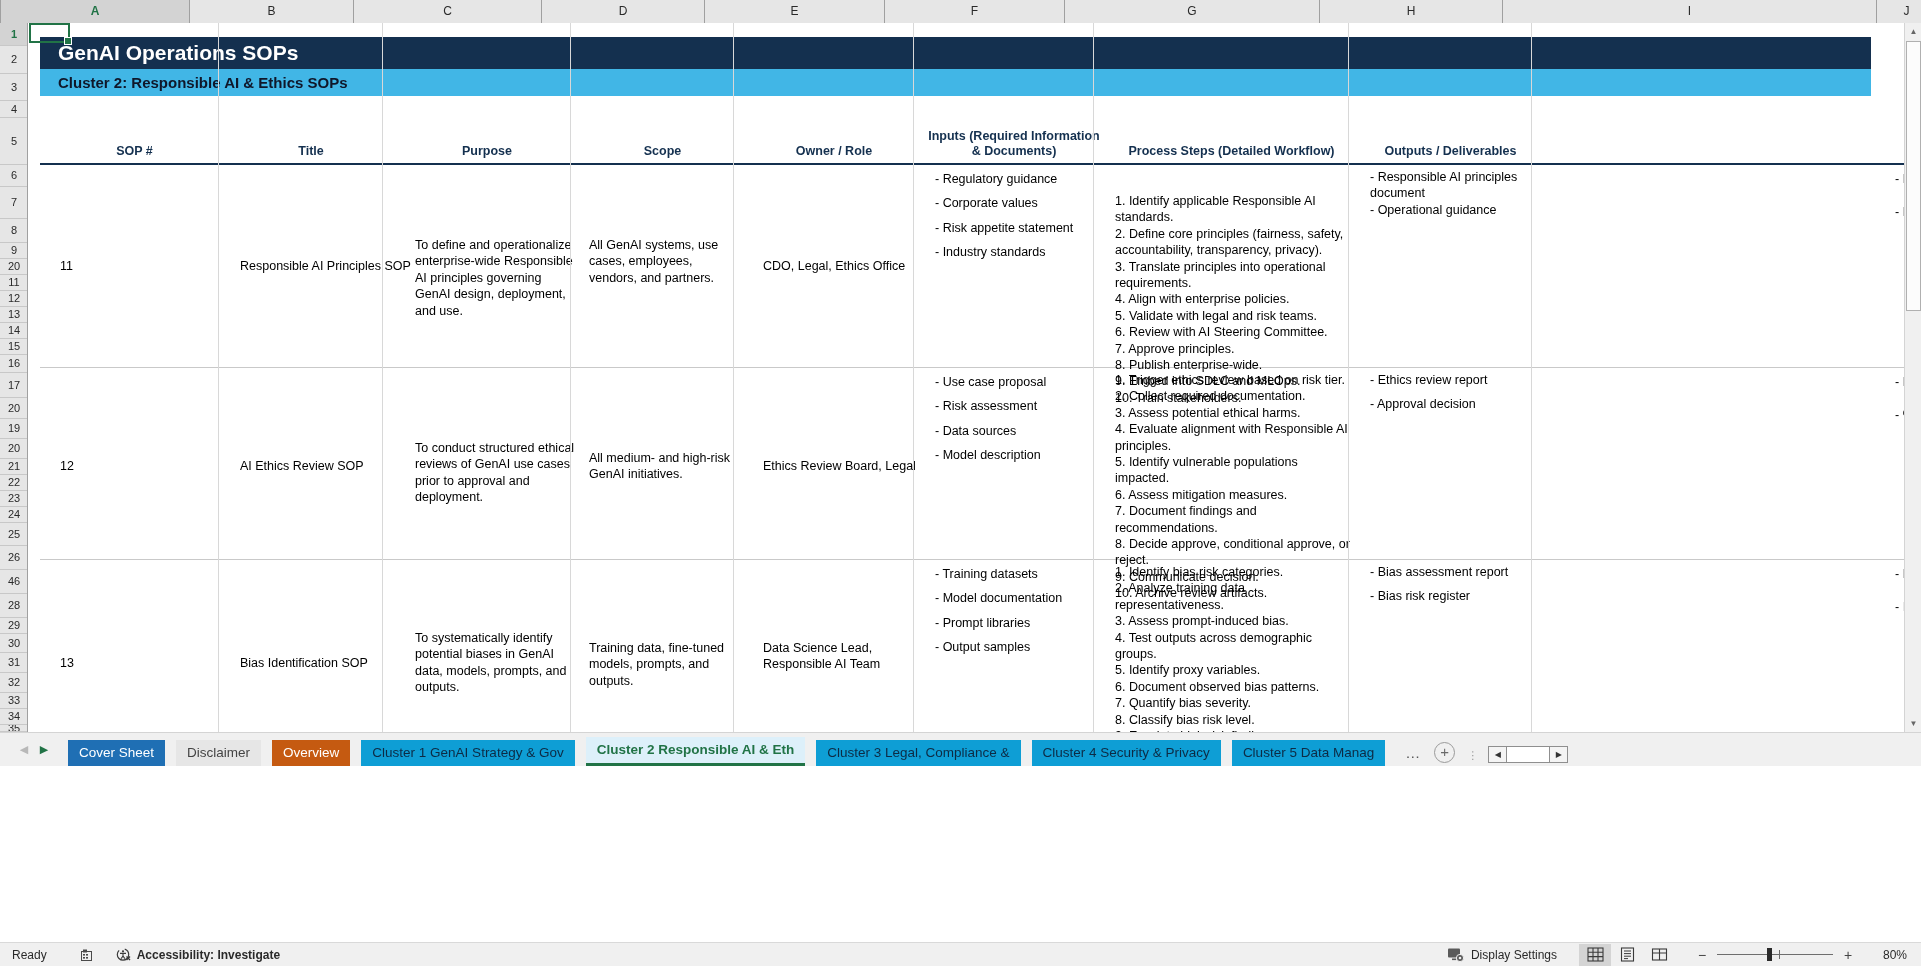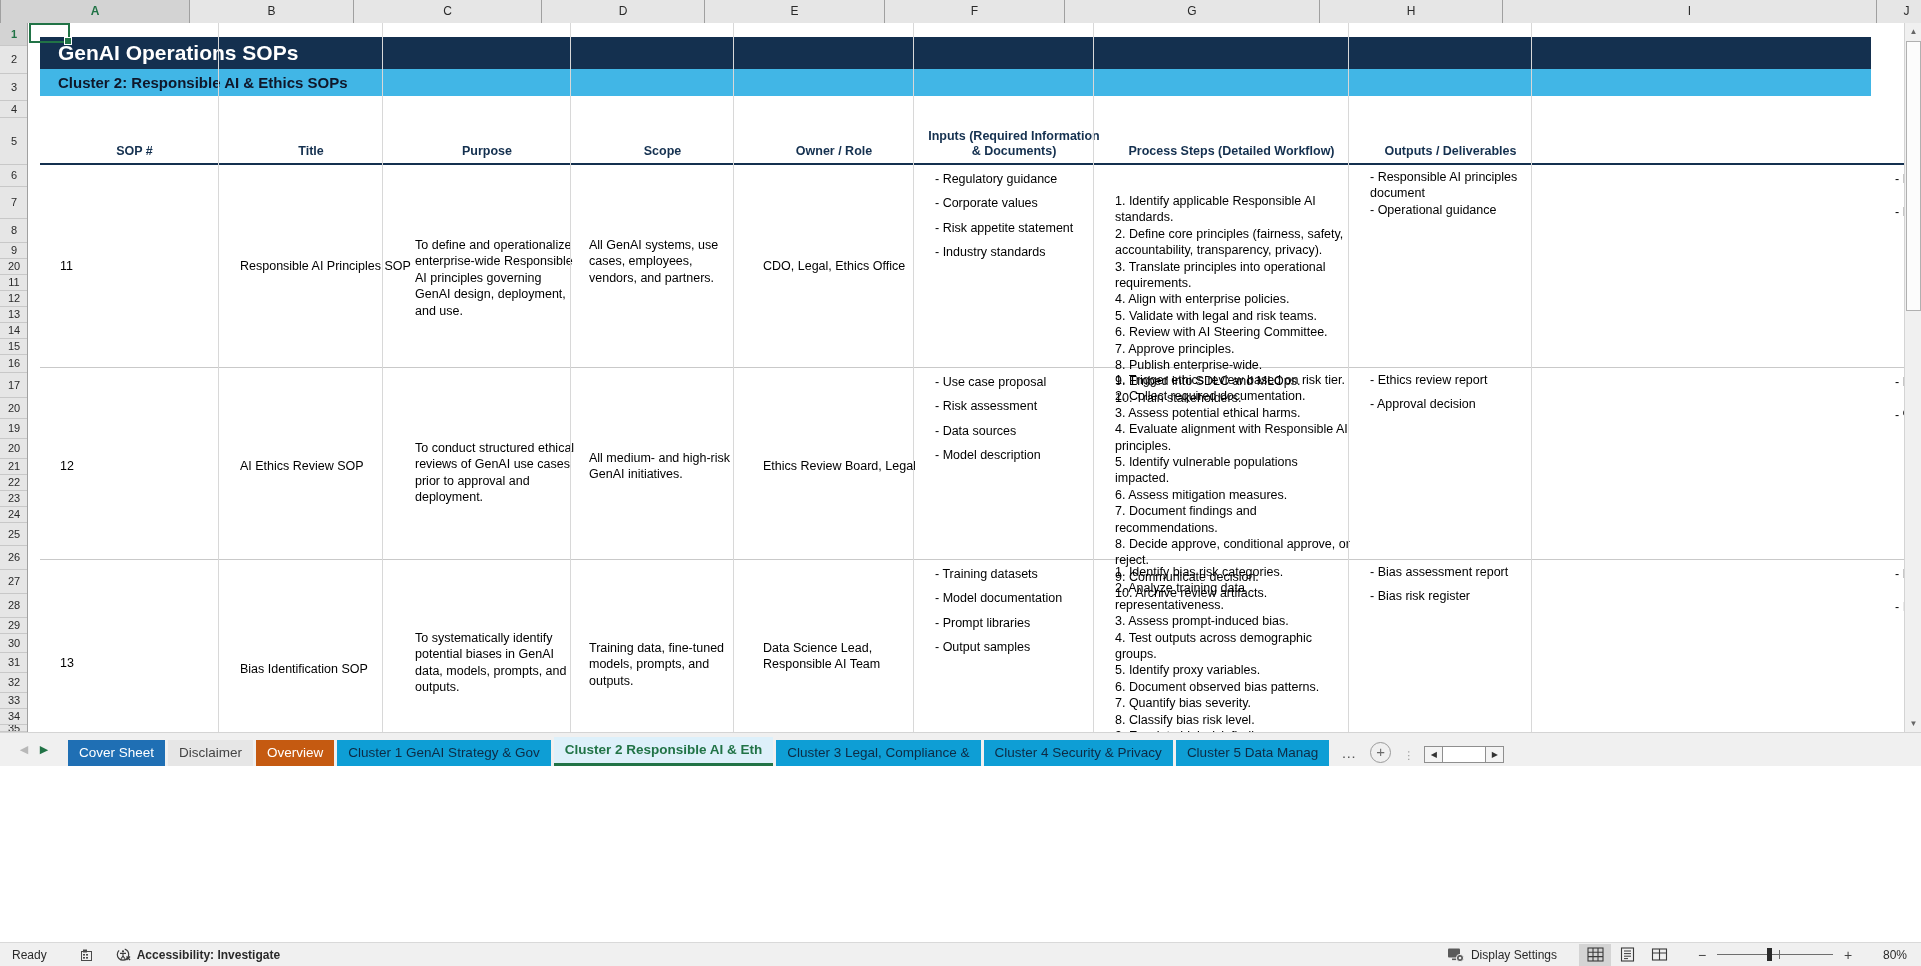--- a/index.html
+++ b/index.html
@@ -173,21 +173,21 @@
     display: flex; align-items: center; justify-content: space-around;
     padding: 0 14px;
   }
   .nav-arrow { font-size: 11px; color: #b8b8b8; }
   .nav-arrow.on { color: #217346; }
   .tabs { display: flex; align-items: flex-end; height: 34px; }
   .tab {
     height: 26px; line-height: 26px;
     padding: 0 11px;
     font-size: 13.5px;
-    margin-right: 3px;
+    margin-right: 11px;
     white-space: nowrap;
     color: #ffffff;
     position: relative;
     top: 0;
   }
   .tab.active {
     background: #ddf0fa !important;
     color: #217346 !important;
     font-weight: bold;
     border-bottom: 3px solid #217346;
@@ -300,21 +300,21 @@
         <div class="rowhead" style="height: 25px; line-height: 24px;">17</div>
         <div class="rowhead" style="height: 21px; line-height: 20px;">20</div>
         <div class="rowhead" style="height: 20px; line-height: 19px;">19</div>
         <div class="rowhead" style="height: 20px; line-height: 19px;">20</div>
         <div class="rowhead" style="height: 16px; line-height: 15px;">21</div>
         <div class="rowhead" style="height: 16px; line-height: 15px;">22</div>
         <div class="rowhead" style="height: 16px; line-height: 15px;">23</div>
         <div class="rowhead" style="height: 16px; line-height: 15px;">24</div>
         <div class="rowhead" style="height: 23px; line-height: 22px;">25</div>
         <div class="rowhead" style="height: 24px; line-height: 23px;">26</div>
-        <div class="rowhead" style="height: 24px; line-height: 23px;">27</div>
+        <div class="rowhead" style="height: 24px; line-height: 23px;">46</div>
         <div class="rowhead" style="height: 24px; line-height: 23px;">28</div>
         <div class="rowhead" style="height: 16px; line-height: 15px;">29</div>
         <div class="rowhead" style="height: 19px; line-height: 18px;">30</div>
         <div class="rowhead" style="height: 20px; line-height: 19px;">31</div>
         <div class="rowhead" style="height: 20px; line-height: 19px;">32</div>
         <div class="rowhead" style="height: 16px; line-height: 15px;">33</div>
         <div class="rowhead" style="height: 16px; line-height: 15px;">34</div>
         <div class="rowhead" style="height: 7px; line-height: 6px;">35</div>
       </div>
   </div>
@@ -384,21 +384,21 @@
               <div>9. Communicate decision.</div>
               <div>10. Archive review artifacts.</div>
             </div>
             <div class="cell lft" style="left: 1330px; width: 170px; top: 4px;">- Ethics review report</div>
             <div class="cell lft" style="left: 1330px; width: 170px; top: 28.3px;">- Approval decision</div>
             <div class="cell lft" style="left: 1855px; width: 40px; top: 6px;">- Re</div>
             <div class="cell lft" style="left: 1855px; width: 40px; top: 39px;">- %</div>
           </div>
           <div class="drow" style="top: 537px; height: 195px;">
             <div class="cell lft" style="left: 20px; width: 100px; top: 95px;">13</div>
-            <div class="cell lft" style="left: 200px; width: 175px; top: 95px; margin-top: 6px;">Bias Identification SOP</div>
+            <div class="cell lft" style="left: 200px; width: 175px; top: 95px;">Bias Identification SOP</div>
             <div class="cell lft" style="left: 375px; width: 160px; top: 70px;">To systematically identify potential biases in GenAI data, models, prompts, and outputs.</div>
             <div class="cell lft" style="left: 549px; width: 150px; top: 80px;">Training data, fine-tuned models, prompts, and outputs.</div>
             <div class="cell lft" style="left: 723px; width: 155px; top: 80px;">Data Science Lead, Responsible AI Team</div>
             <div class="cell lft" style="left: 895px; width: 165px; top: 6px;">- Training datasets</div>
             <div class="cell lft" style="left: 895px; width: 165px; top: 30.3px;">- Model documentation</div>
             <div class="cell lft" style="left: 895px; width: 165px; top: 54.6px;">- Prompt libraries</div>
             <div class="cell lft" style="left: 895px; width: 165px; top: 78.9px;">- Output samples</div>
             <div class="cell lft" style="left: 1075px; width: 240px; top: 4px;">
               <div>1. Identify bias risk categories.</div>
               <div>2. Analyze training data representativeness.</div>

